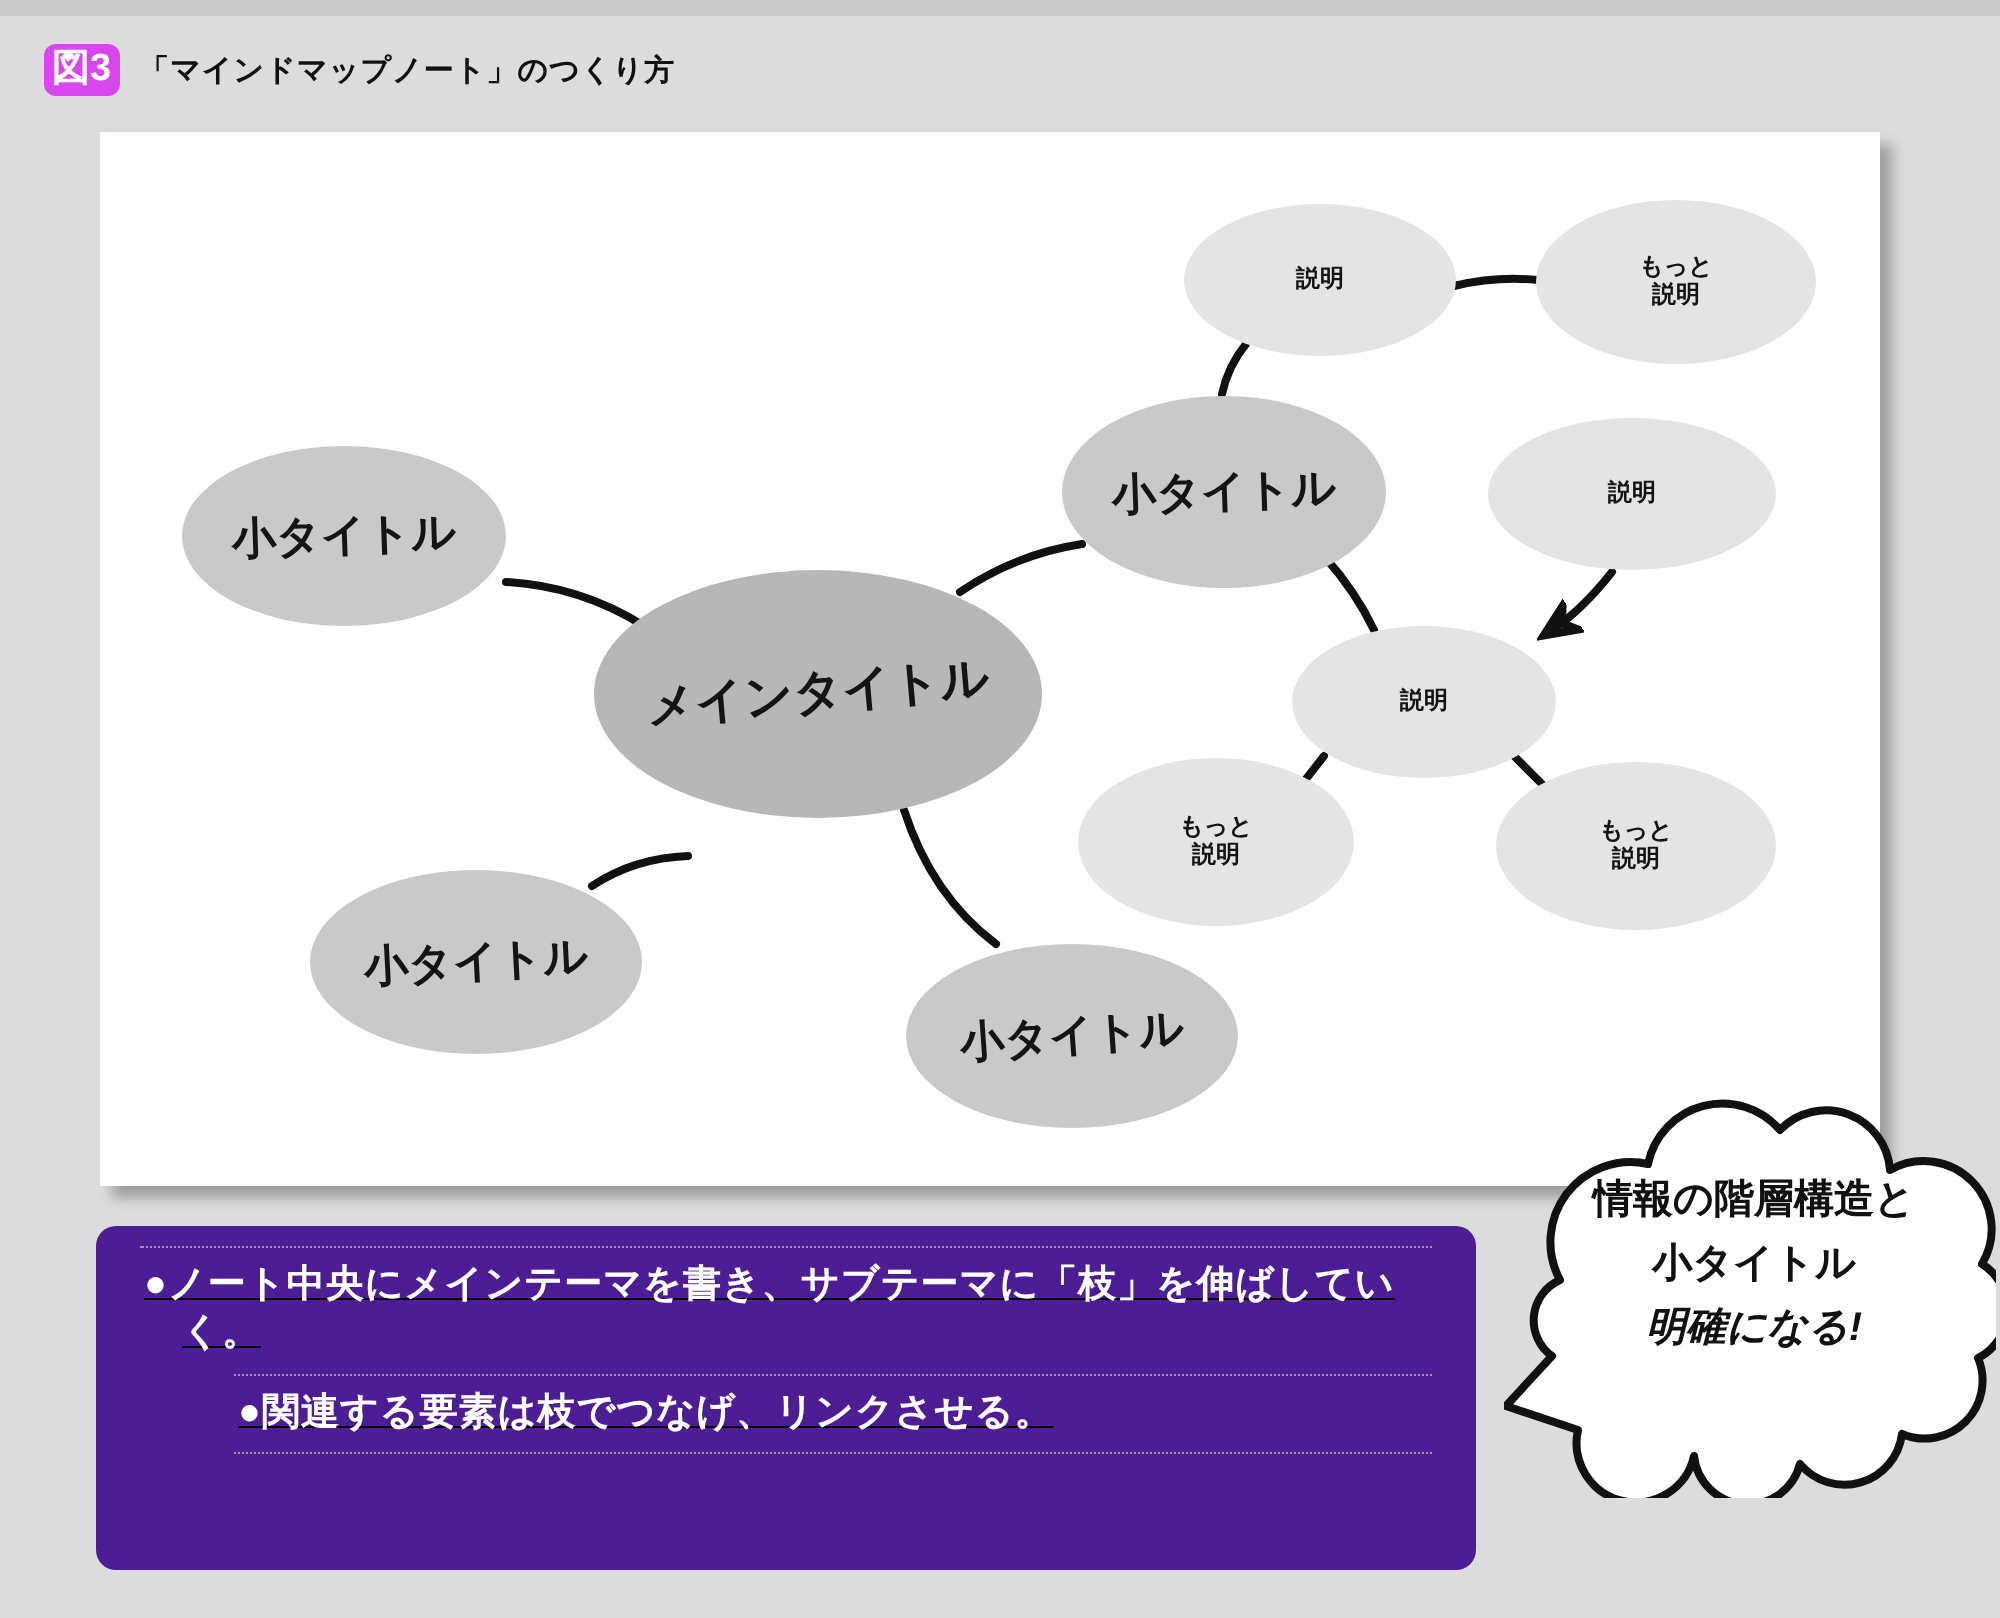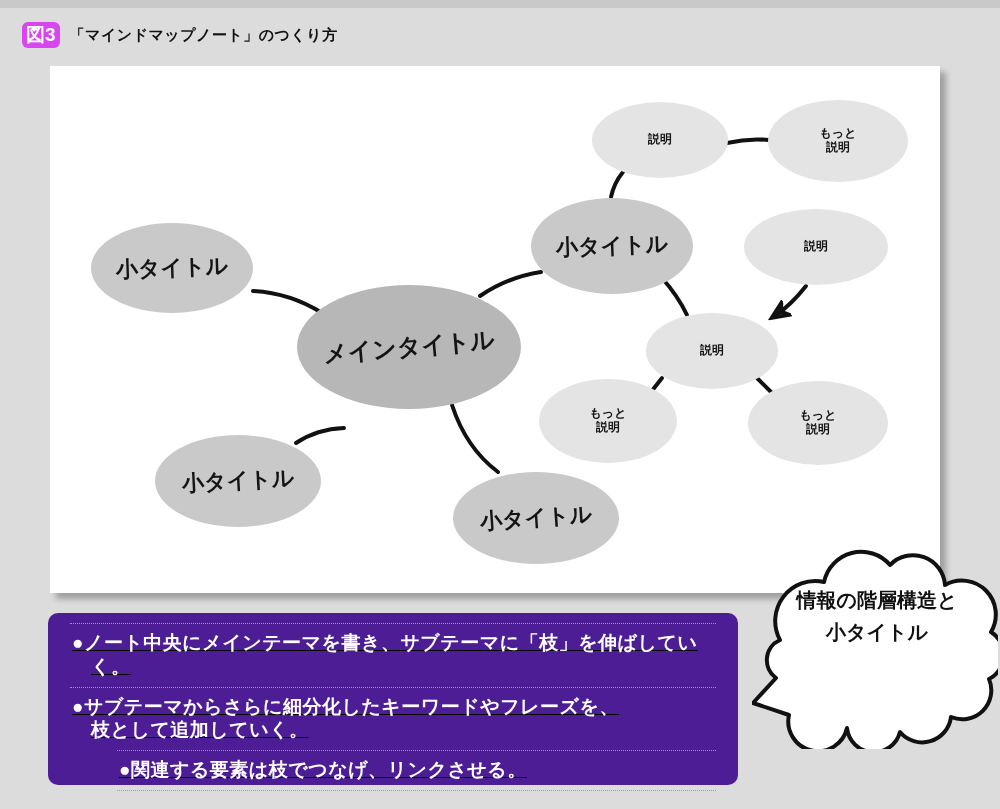--- a/index.html
+++ b/index.html
@@ -154,22 +154,20 @@
 
   <div class="node node-leaf" style="left:698px;top:315px;width:140px;height:84px;">
     <span class="node-label">もっと
 説明</span>
   </div>
 
 </div>
 
 <div class="notes">
   <div class="note-row">●ノート中央にメインテーマを書き、サブテーマに「枝」を伸ばしていく。</div>
-  <div class="note-row">●サブテーマからさらに細分化したキーワードやフレーズを、
-枝として追加していく。</div>
   <div class="note-row">●関連する要素は枝でつなげ、リンクさせる。</div>
 </div>
 
 <div class="bubble">
   <svg width="246" height="205" viewBox="0 0 246 205">
     <path d="M 28,96
              A 40 40 0 0 1 72,38
              A 38 38 0 0 1 138,21
              A 32 32 0 0 1 193,41
              A 34 34 0 0 1 239,88
@@ -179,14 +177,15 @@
              A 27 27 0 0 1 95,184
              A 25 25 0 0 1 37,171
              L 1,159
              L 24,134
              A 22 22 0 0 1 28,96
              Z" fill="#ffffff" stroke="#111" stroke-width="4" stroke-linejoin="round"></path>
   </svg>
   <div class="bubble-text">
     <span class="bubble-line">情報の階層構造と</span>
     <span class="bubble-line">小タイトル</span>
+    <span class="bubble-line exclaim">明確になる!</span>
   </div>
 </div>
 
 </body></html>

